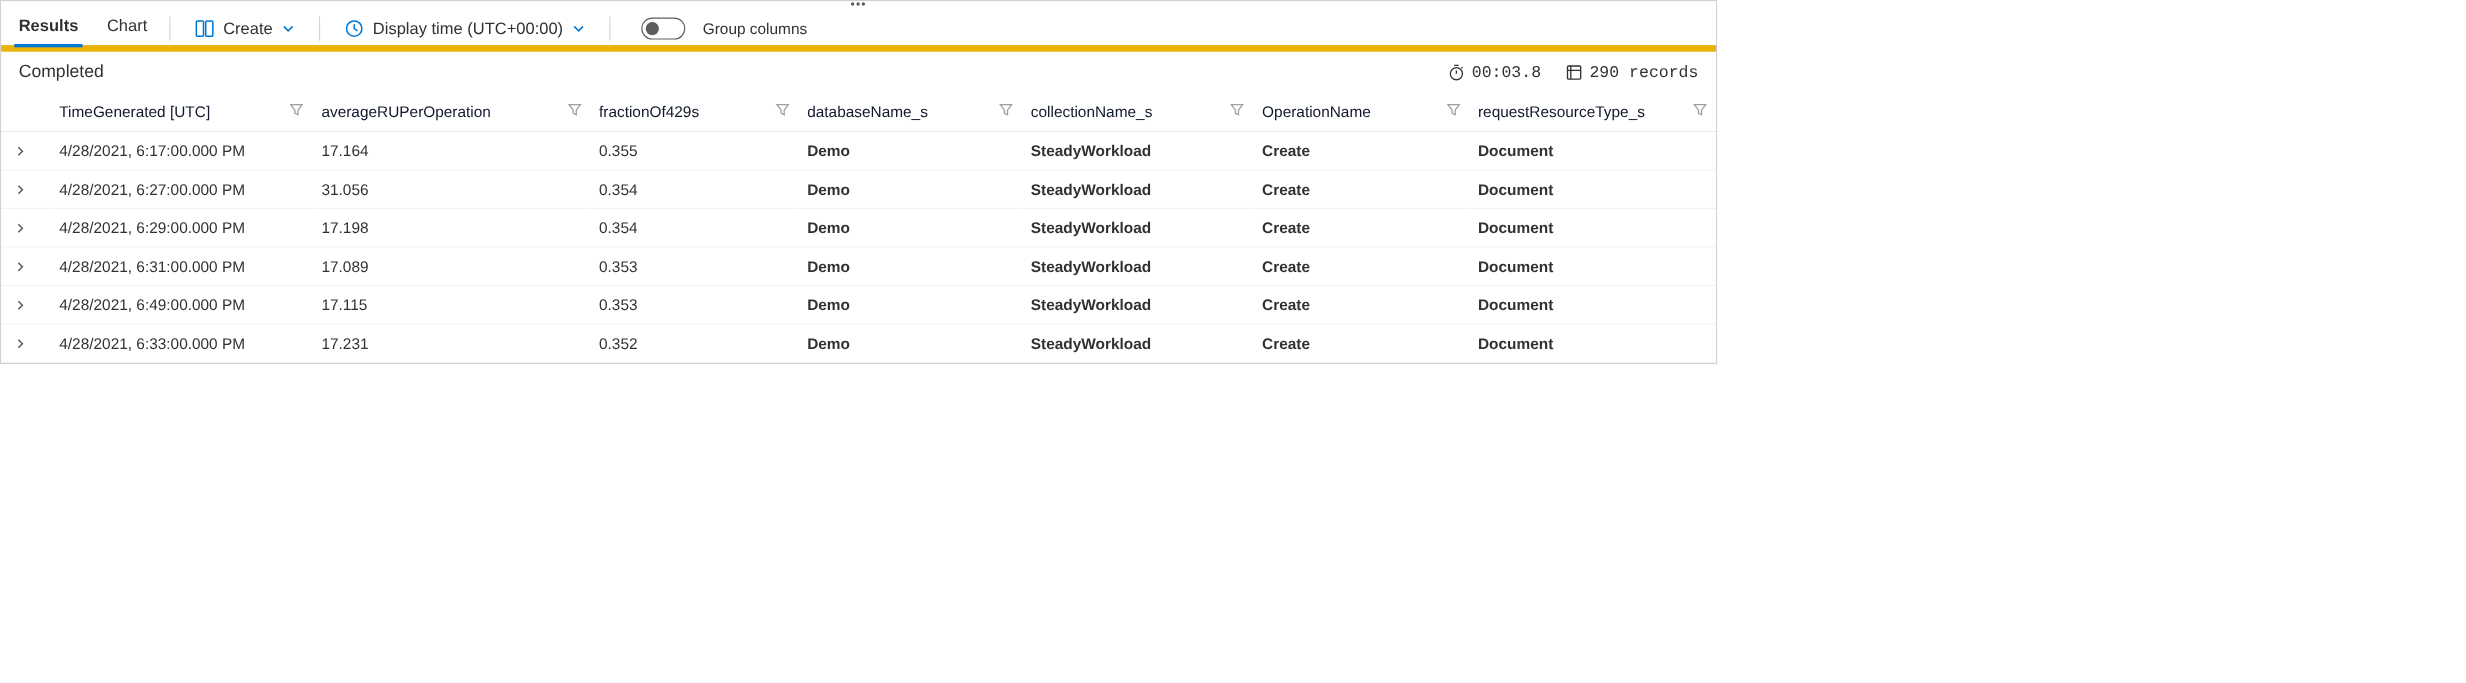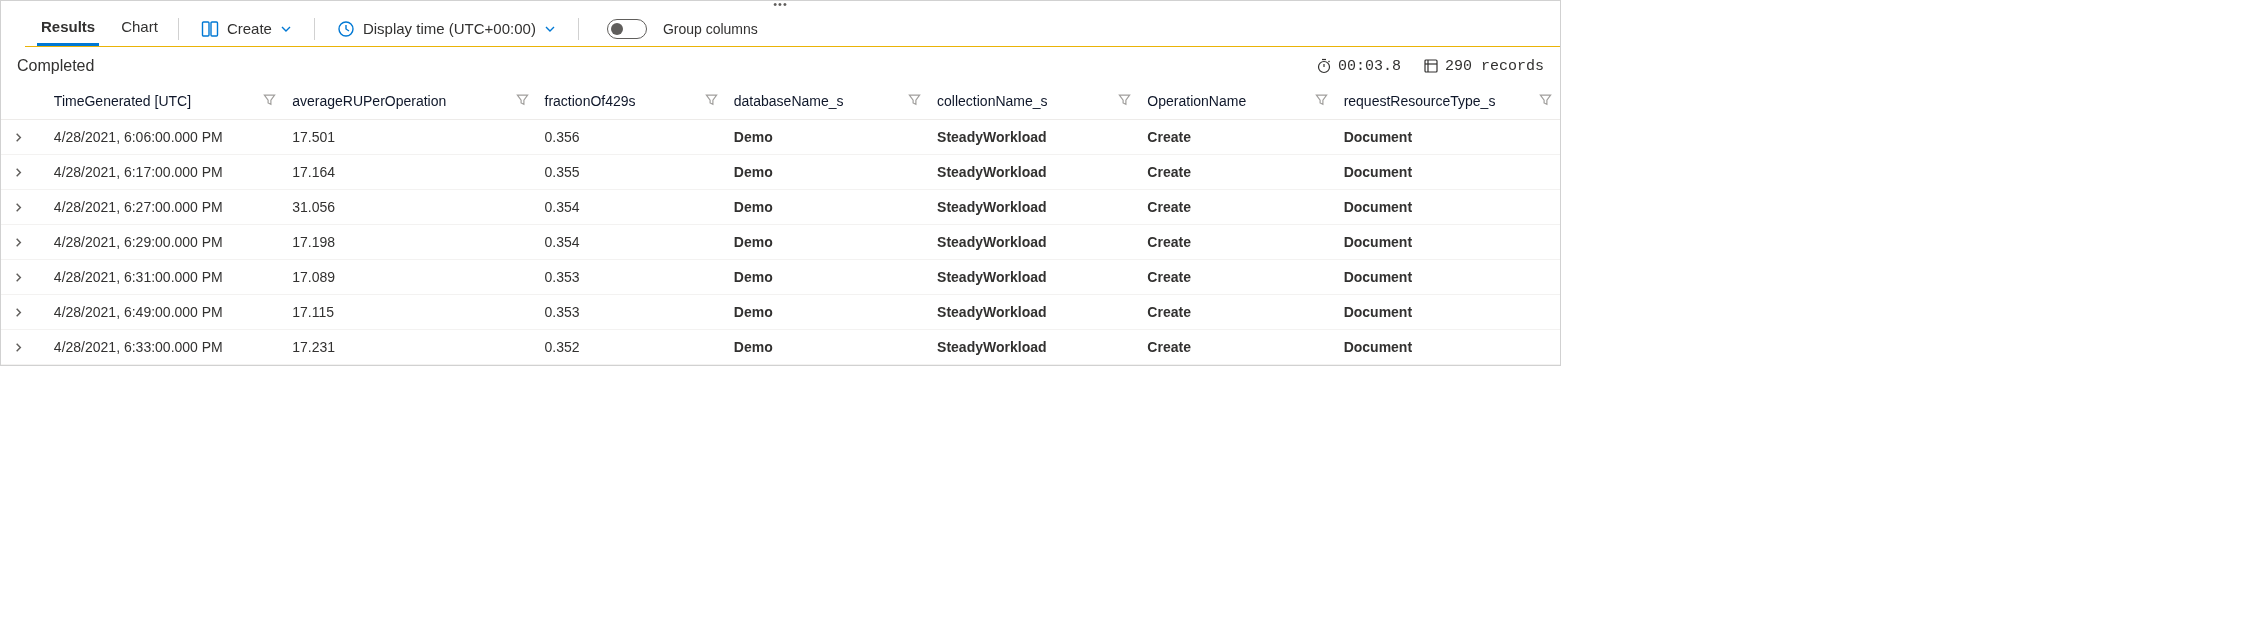--- a/index.html
+++ b/index.html
@@ -18,23 +18,22 @@
       font-size: 11px;
       line-height: 6px;
       height: 6px;
       letter-spacing: 1px;
     }
     .toolbar {
       display: flex;
       align-items: center;
       padding: 4px 12px 0 12px;
       gap: 16px;
-      border-bottom: 1px solid #eab308;
+      border-bottom: 6px solid #eab308;
       height: 40px;
-      margin-left: 24px;
     }
     .tabs { display: flex; gap: 18px; align-items: center; }
     .tab {
       padding: 6px 4px 8px 4px;
       cursor: pointer;
       color: #323130;
       border-bottom: 3px solid transparent;
       font-size: 15px;
     }
     .tab.active {
@@ -199,34 +198,20 @@
             </svg></span></th>
       </tr>
   </thead>
   <tbody id="table-body">
       <tr>
         <td><span class="expander">
             <svg width="11" height="11" viewBox="0 0 12 12" fill="none" stroke="#605e5c" stroke-width="1.6">
               <path d="M4 2l4 4-4 4"></path>
             </svg>
           </span></td>
-        <td>4/28/2021, 6:06:00.000 PM</td>
-        <td>17.501</td>
-        <td>0.356</td>
-        <td class="bold">Demo</td>
-        <td class="bold">SteadyWorkload</td>
-        <td class="bold">Create</td>
-        <td class="bold">Document</td>
-      </tr>
-      <tr>
-        <td><span class="expander">
-            <svg width="11" height="11" viewBox="0 0 12 12" fill="none" stroke="#605e5c" stroke-width="1.6">
-              <path d="M4 2l4 4-4 4"></path>
-            </svg>
-          </span></td>
         <td>4/28/2021, 6:17:00.000 PM</td>
         <td>17.164</td>
         <td>0.355</td>
         <td class="bold">Demo</td>
         <td class="bold">SteadyWorkload</td>
         <td class="bold">Create</td>
         <td class="bold">Document</td>
       </tr>
       <tr>
         <td><span class="expander">

